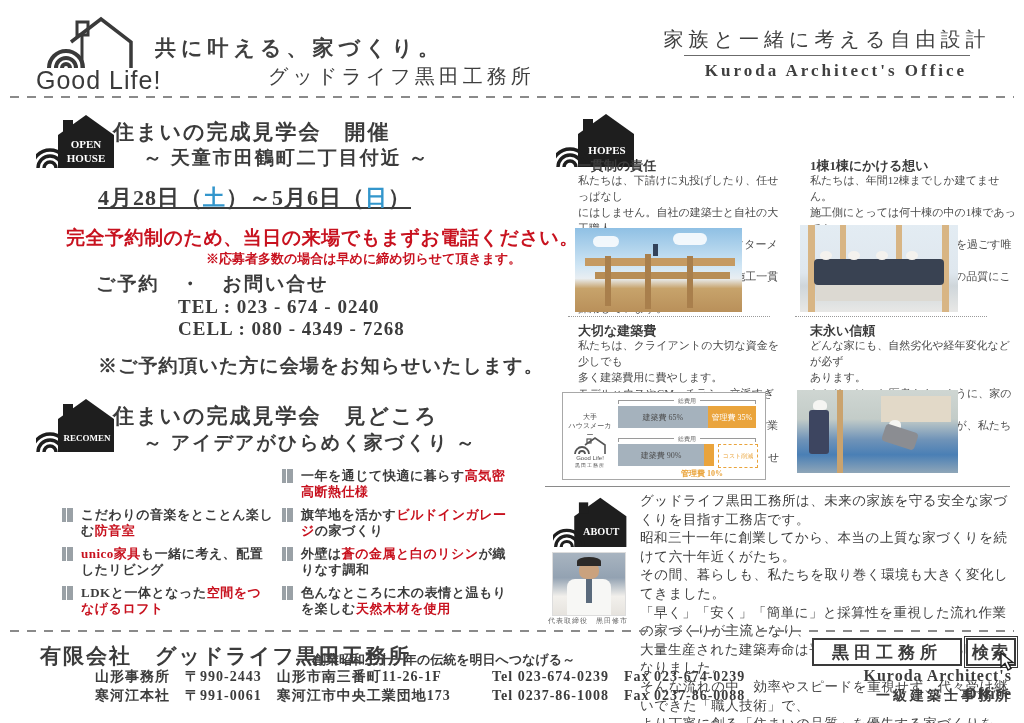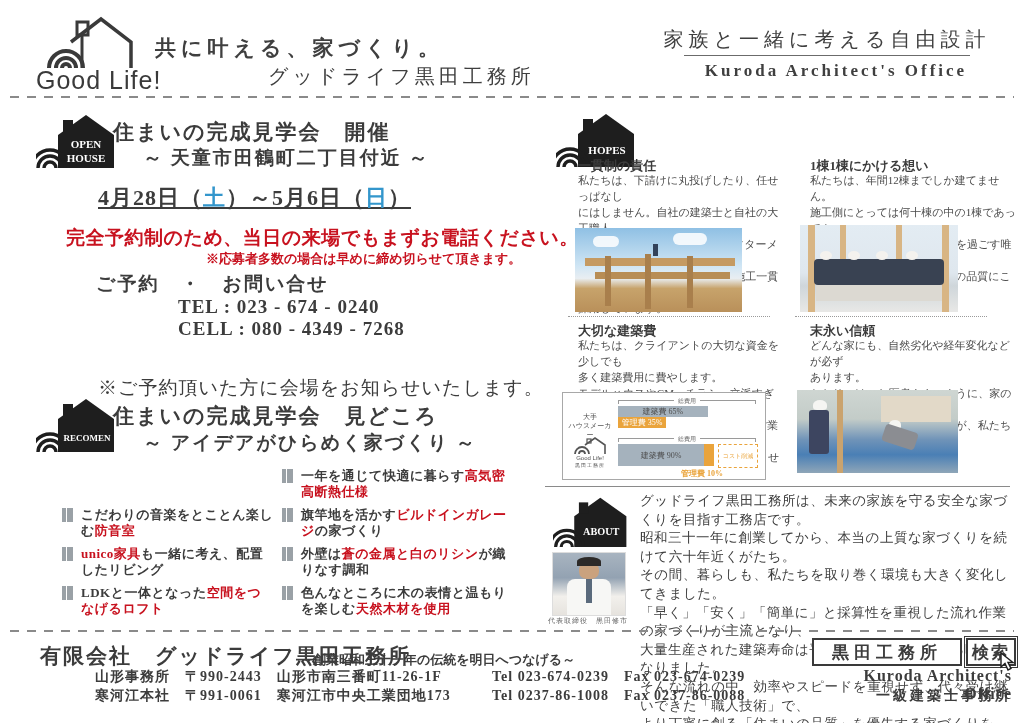--- a/index.html
+++ b/index.html
@@ -21,21 +21,21 @@
   
   .sec-title{font-size:21px;font-weight:bold;letter-spacing:2px;}
   .sec-sub{font-size:19px;font-weight:bold;letter-spacing:2px;}
   .date-line{font-size:22px;font-weight:bold;letter-spacing:1px;text-decoration:underline;}
   .blue{color:#3396cc;}
   .red{color:#c8121f;}
   .notice-main{font-size:19px;font-weight:bold;letter-spacing:0.5px;}
   .notice-sub{font-size:13px;font-weight:bold;}
   .contact-label{font-size:19px;font-weight:bold;letter-spacing:2px;}
   .tel-line{font-size:19px;font-weight:bold;letter-spacing:1px;}
-  .note-line{font-size:19px;font-weight:normal;letter-spacing:1px;margin-top:22px;}
+  .note-line{font-size:19px;font-weight:bold;letter-spacing:1px;}
   .bullet{display:flex;align-items:flex-start;}
   .bullet-icon{width:11px;height:14px;margin-right:8px;margin-top:1px;flex:none;
     background:linear-gradient(90deg,#9aa1a6 0 34%,#ffffff 34% 48%,#9aa1a6 48% 100%);}
   .bullet-text{font-size:13px;font-weight:bold;letter-spacing:0.5px;line-height:1.25;}
 
   
   .hopes-title{font-size:19px;font-weight:bold;letter-spacing:1.5px;}
   .col-head{font-size:13px;font-weight:bold;}
   .col-body{font-size:11px;line-height:1.45;white-space:pre-line;color:#4a4a4a;}
   .photo{overflow:hidden;}
@@ -218,21 +218,21 @@
 かかりつけのお医者さんのように、家の体調や
 快適さなどを守っていくことが、私たちが行う
 アフターサービスです。</div>
 
   <div class="abs chartbox" style="left:562px;top:392px;width:202px;height:86px;">
     <div class="abs chart-cat" style="left:4px;top:20px;width:46px;">大手
 ハウスメーカー</div>
     <div class="abs bracket" style="left:55px;top:4px;width:138px;">
       <span>総費用</span>
     </div>
-    <div class="abs bar" style="left:55px;top:13px;width:138px;flex-direction:column;">
+    <div class="abs bar" style="left:55px;top:13px;width:138px;">
       <div class="seg seg-grey" style="width: 65%;">建築費 65%</div>
       <div class="seg seg-orange" style="width: 35%;">管理費 35%</div>
     </div>
 
     <svg class="abs" style="left:10px;top:42px;" width="34" height="20" viewBox="0 0 34 20">
       <path d="M12,10 L22,3 L32,10 L32,19" fill="none" stroke="#555" stroke-width="1.6"></path>
       <rect x="14" y="4" width="4" height="4" fill="none" stroke="#555" stroke-width="1.2"></rect>
       <path d="M2,19 A7,7 0 0 1 16,19" fill="none" stroke="#555" stroke-width="1.8"></path>
       <path d="M6,19 A3,3 0 0 1 12,19" fill="none" stroke="#555" stroke-width="1.8"></path>
     </svg>

